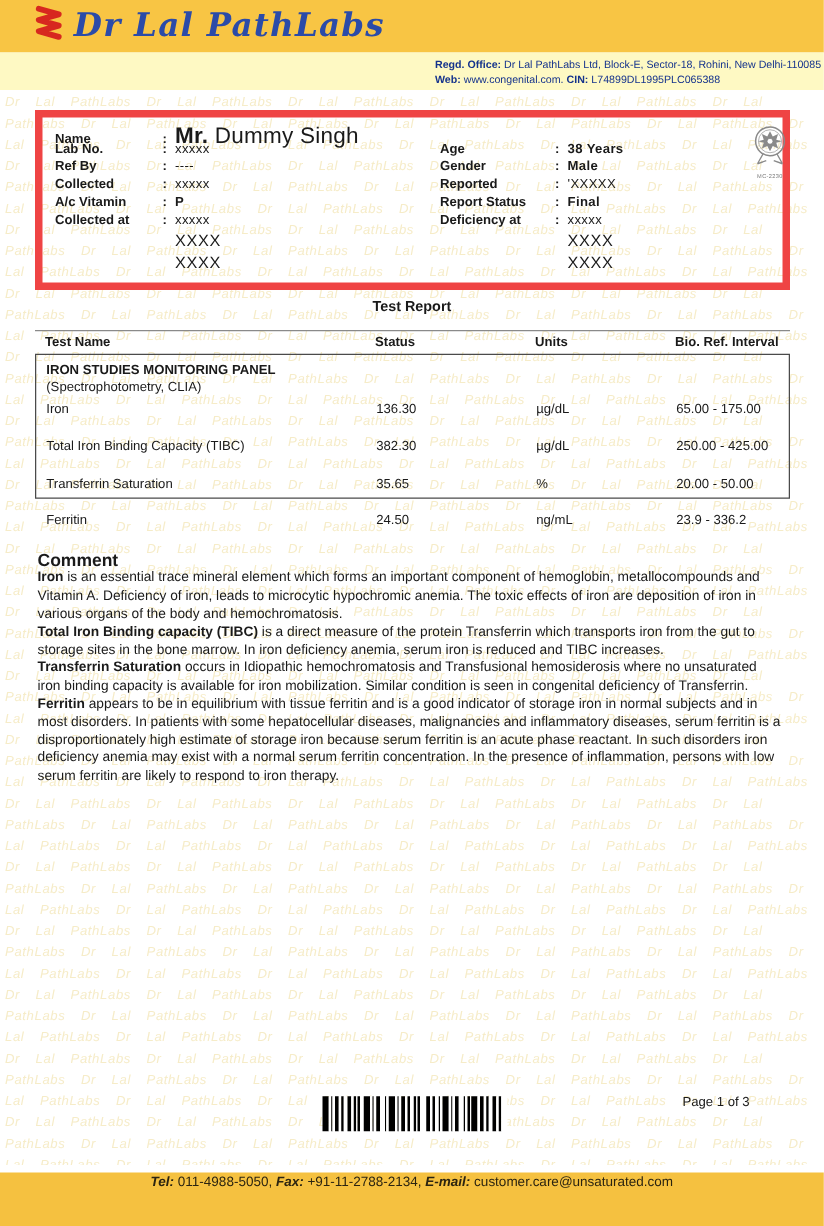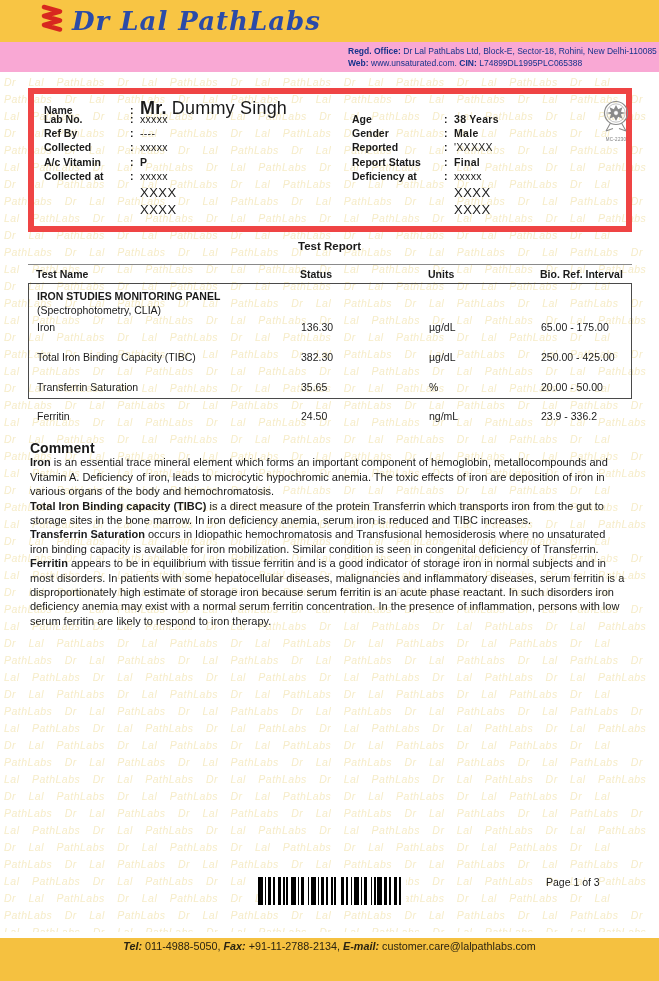--- a/index.html
+++ b/index.html
@@ -7,31 +7,31 @@
   body {
     position:relative;
     font-family:"Liberation Sans","DejaVu Sans",sans-serif;
     background:#ffffff;
     overflow:hidden;
     color:#1a1a1a;
   }
   
   .band-top {
     position:absolute; top:0; left:0; right:0; height:42px;
-    background:#F8C544; display:flex; align-items:center; padding-left:41px;
+    background:#F8C544; display:flex; align-items:center; padding-left:28px;
   }
   .logo { display:flex; align-items:center; }
   .logo-text {
     font-family:"DejaVu Serif","Liberation Serif",serif;
     font-style:italic; font-weight:bold; font-size:26px;
     color:#2B4BA8; margin-left:9px; letter-spacing:1px;
   }
   .band-sub {
     position:absolute; top:42px; left:0; right:0; height:30px;
-    background:#f9a8d4; color:#15338C; font-size:8.5px;
+    background:#fef9c3; color:#15338C; font-size:8.5px;
   }
   .band-sub .info { position:absolute; left:348px; top:4px; line-height:11.5px; }
   .band-sub b { font-weight:bold; }
   
   .watermark {
     position:absolute; top:74px; left:4px; right:4px; height:858px;
     overflow:hidden; z-index:0;
     font-style:italic; font-size:10.5px; line-height:17px;
     color:#F6ECC8; word-spacing:9px; letter-spacing:.5px;
   }
@@ -115,21 +115,21 @@
 </div>
 
 <div class="band-sub">
   <div class="info">
     <div>
       <b>Regd. Office:</b>
       <span>Dr Lal PathLabs Ltd, Block-E, Sector-18, Rohini, New Delhi-110085</span>
     </div>
     <div>
       <b>Web:</b>
-      <span>www.unsaturated.com.</span>
+      <span>www.congenital.com.</span>
       <b>CIN:</b>
       <span>L74899DL1995PLC065388</span>
     </div>
   </div>
 </div>
 
 <div class="patient-box">
   <div class="pcol pcol-left" id="pcol-left">
       <div class="p-row lg">
         <span class="p-label">Name</span>
@@ -320,15 +320,15 @@
   </div>
 <div class="page-number">Page 1 of 3</div>
 
 <div class="footer">
   <div class="l2">
     <span class="lbl">Tel:</span>
     <span>011-4988-5050,</span>
     <span class="lbl">Fax:</span>
     <span>+91-11-2788-2134,</span>
     <span class="lbl">E-mail:</span>
-    <span>customer.care@lalpathlabs.com</span>
+    <span>customer.care@unsaturated.com</span>
   </div>
 </div>
 
 </body></html>

